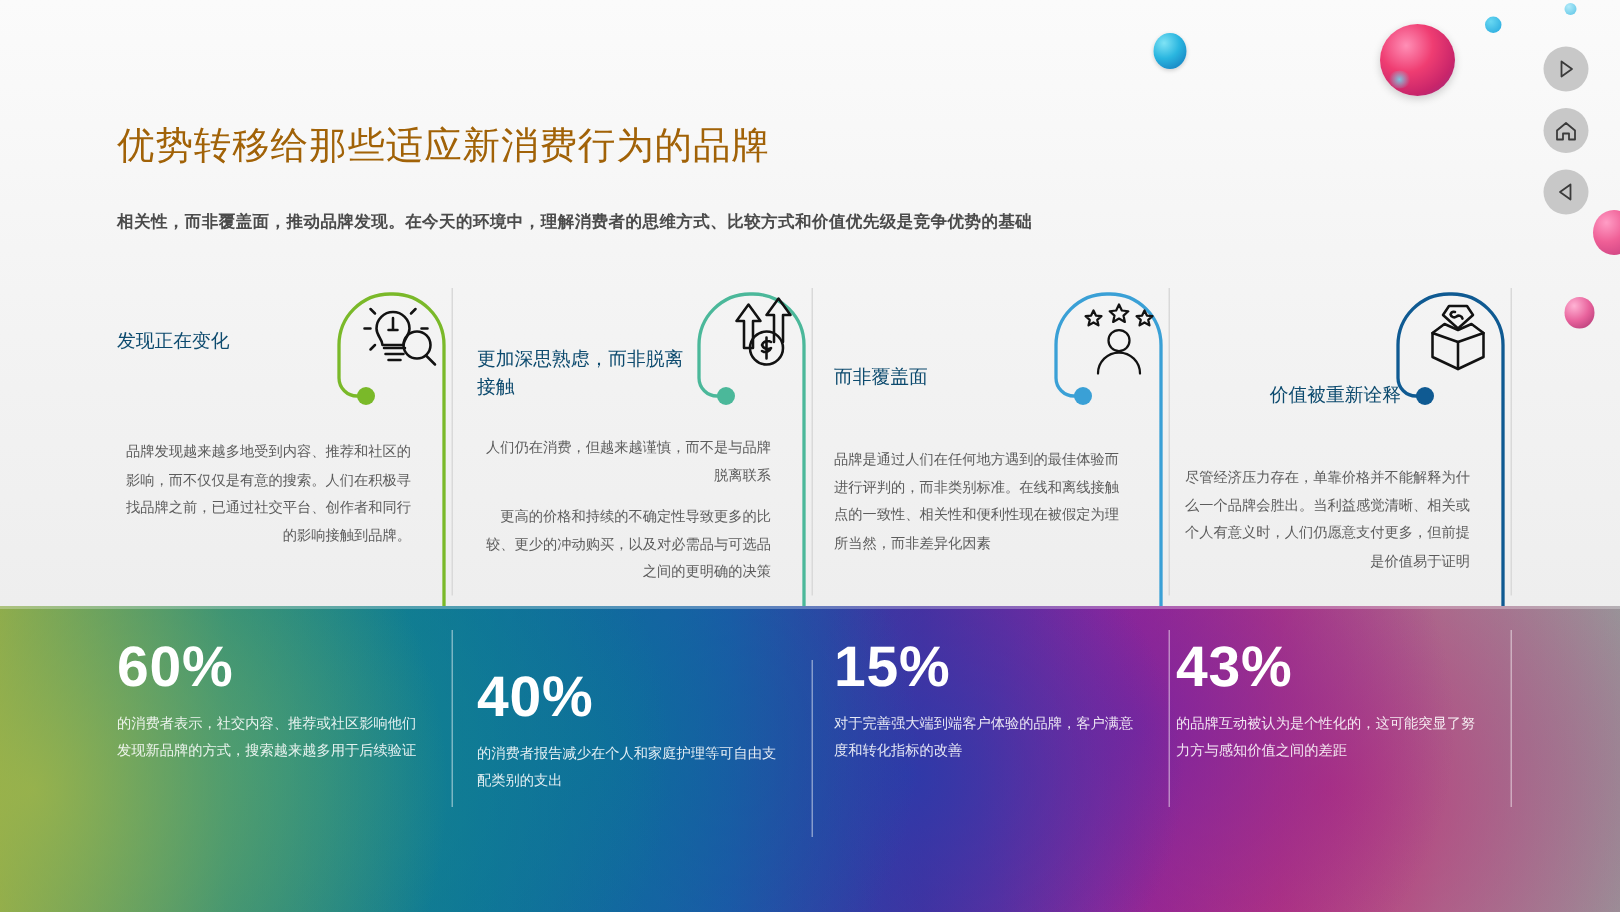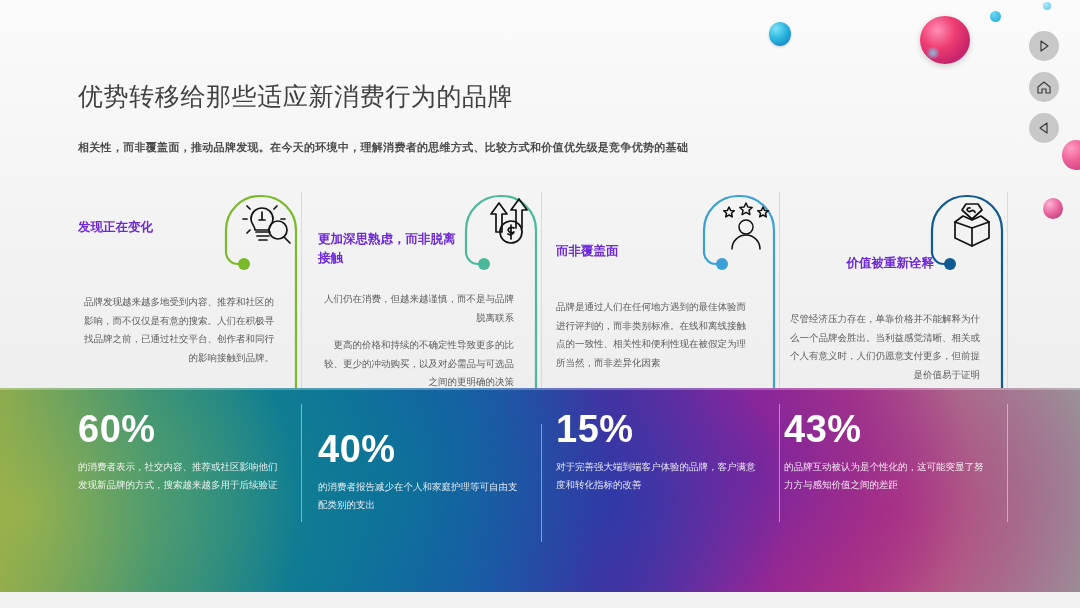--- a/index.html
+++ b/index.html
@@ -37,54 +37,54 @@
     background:radial-gradient(circle at 35% 30%,#a9e9fa 0%,#49bde2 100%); opacity:.9; }
 
   
   .navbtns { position:absolute; right:21px; top:31px; display:flex; flex-direction:column; gap:11px; }
   .navbtn { width:30px; height:30px; border-radius:50%; background:#c8c8c8;
     display:flex; align-items:center; justify-content:center; }
   .navbtn svg { display:block; }
 
   
   .title { position:absolute; left:78px; top:80px; font-size:25px; font-weight:400;
-    color:#404040; letter-spacing:.6px; }
+    color:#a16207; letter-spacing:.6px; }
   .subtitle { position:absolute; left:78px; top:140px; font-size:11px; font-weight:700;
     color:#4b4b4b; letter-spacing:.3px; }
 
   
   .pillars { position:absolute; left:0; top:186px; width:1080px; height:218px; }
   .pillar { position:absolute; top:0; width:240px; height:218px; }
   .pillar.p1 { left:62px; } .pillar.p2 { left:302px; }
   .pillar.p3 { left:540px; } .pillar.p4 { left:768px;text-align:right; }
 
   
   .pillar-sep { position:absolute; right:0; top:6px; width:1px; height:205px;
     background:#d9d9d9; }
 
   
   .hook { position:absolute; right:-6px; top:0; width:116px; height:218px; }
 
-  .pillar-head { position:absolute; left:16px; font-size:12.5px; font-weight:700;
-    color:#6d28d9; line-height:1.55; width:120px; }
+  .pillar-head { position:absolute; left:16px; font-size:12.5px; font-weight:400;
+    color:#0c4a6e; line-height:1.55; width:120px; }
   .pillar.p1 .pillar-head { top:32px; }
   .pillar.p2 .pillar-head { top:44px; width:140px; }
   .pillar.p3 .pillar-head { top:56px; width:150px; }
   .pillar.p4 .pillar-head { top:68px; width:150px; }
 
   .pillar-body { position:absolute; left:16px; font-size:9.5px; font-weight:400;
     color:#5c5c5c; line-height:1.95; width:196px; }
   .pillar.p1 .pillar-body { top:107px;text-align:right; }
   .pillar.p2 .pillar-body { top:104px;text-align:right; }
   .pillar.p3 .pillar-body { top:112px; }
   .pillar.p4 .pillar-body { top:124px; }
   .pillar-body p + p { margin-top:9px; }
 
   
-  .stats-band { position:absolute; left:0; top:388px; width:1080px; height:204px;
+  .stats-band { position:absolute; left:0; top:404px; width:1080px; height:204px;
     background:
       radial-gradient(circle at 2% 60%, rgba(170,185,70,.75) 0%, rgba(170,185,70,0) 26%),
       radial-gradient(circle at 16% 50%, rgba(20,140,140,.85) 0%, rgba(20,140,140,0) 30%),
       radial-gradient(circle at 36% 45%, rgba(12,110,155,.9) 0%, rgba(12,110,155,0) 32%),
       radial-gradient(circle at 56% 55%, rgba(40,60,170,.85) 0%, rgba(40,60,170,0) 30%),
       radial-gradient(circle at 70% 40%, rgba(120,35,160,.85) 0%, rgba(120,35,160,0) 28%),
       radial-gradient(circle at 82% 60%, rgba(190,40,120,.8) 0%, rgba(190,40,120,0) 26%),
       radial-gradient(circle at 94% 45%, rgba(150,140,150,.85) 0%, rgba(150,140,150,0) 26%),
       linear-gradient(90deg,#9aaa3f 0%,#18807e 14%,#0d6f9c 30%,#1f55ab 45%,#4a2f9c 57%,#8e2a9e 68%,#bf2c7c 79%,#b07f93 89%,#9b9b9b 100%);
   }

